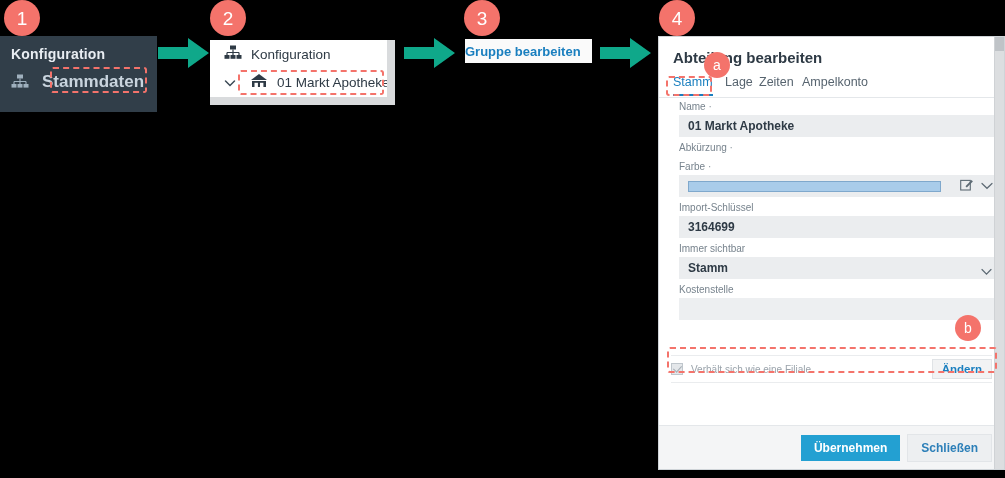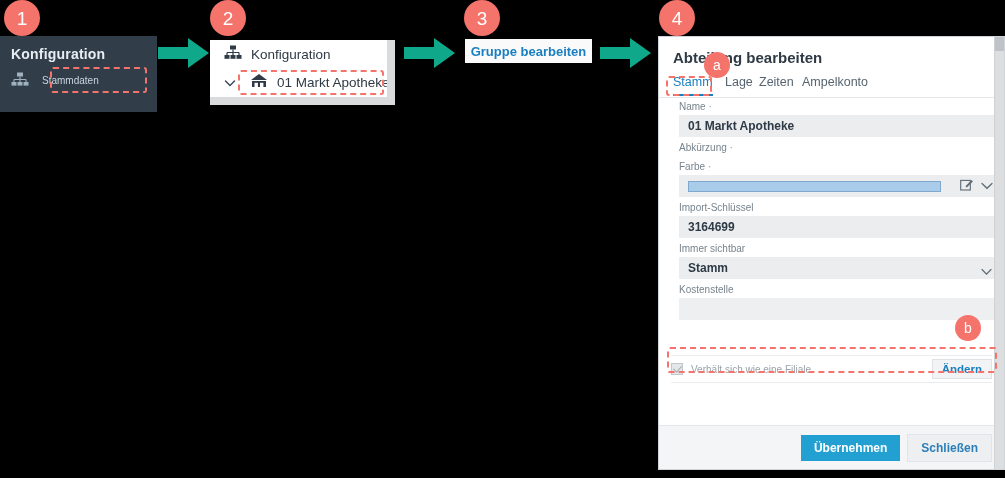--- a/index.html
+++ b/index.html
@@ -66,22 +66,22 @@
     color: #E8EDF2;
     font-size: 14px;
     font-weight: bold;
     letter-spacing: .2px;
   }
   #panel1 .p1-row {
     position: absolute;
     left: 11px; top: 36px;
     display: flex; align-items: center;
     color: #C9D4DE;
-    font-size: 10px;
-    font-weight: normal;
+    font-size: 17px;
+    font-weight: bold;
   }
   #panel1 .p1-icon {
     width: 18px; height: 16px;
     margin-right: 13px;
     display: inline-block;
   }
   #panel1 .p1-label { white-space: nowrap; }
 
   
   #panel2 {
@@ -107,21 +107,21 @@
     display: inline-block;
   }
 
   
   #panel3 {
     left: 465px; top: 39px;
     width: 127px; height: 24px;
     background: #FAFAFA;
     box-shadow: 3px 3px 5px rgba(0,0,0,0.5);
     z-index: 10;
-    display: flex; align-items: center; justify-content: center;
+    display: flex; align-items: center; 
   }
   #panel3 .p3-label {
     color: #1A7FBF;
     font-size: 13px;
     font-weight: bold;
     white-space: nowrap;
   }
 
   
   #dialog {

